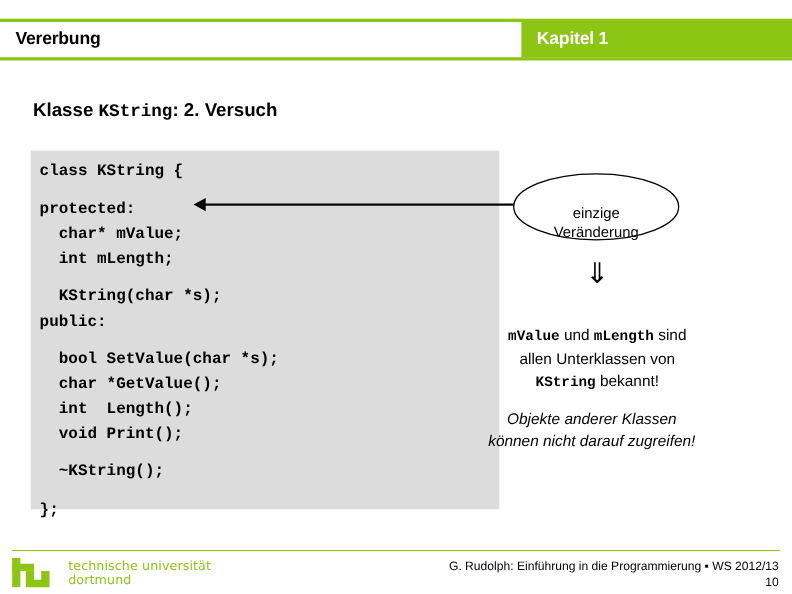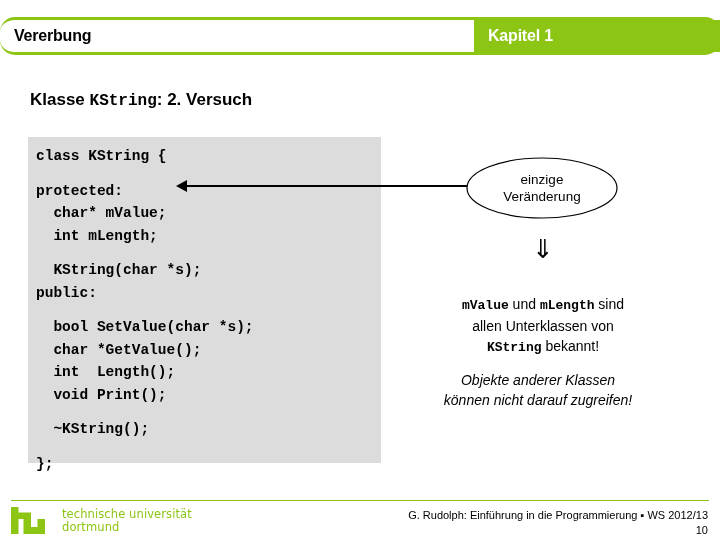--- a/index.html
+++ b/index.html
@@ -19,21 +19,20 @@
   .header {
     position: absolute;
     left: 0;
     top: 17px;
     width: 720px;
     height: 38px;
     border-top: 3px solid #8CC513;
     border-bottom: 3px solid #8CC513;
     box-sizing: border-box;
     background: #ffffff;
-    border-radius: 15px;
   }
   .header-title {
     position: absolute;
     left: 14px;
     top: 50%;
     transform: translateY(-50%);
     font-size: 16px;
     font-weight: bold;
     color: #000000;
     white-space: nowrap;
@@ -73,21 +72,21 @@
     font-family: "Liberation Mono", "DejaVu Sans Mono", monospace;
     font-weight: bold;
     font-size: 16px;
   }
 
   
   .code-block {
     position: absolute;
     left: 28px;
     top: 137px;
-    width: 353px;
+    width: 426px;
     height: 326px;
     background: #DCDCDC;
     box-sizing: border-box;
     padding: 8px 0 0 0;
   }
   .code-line {
     font-family: "Liberation Mono", "DejaVu Sans Mono", monospace;
     font-size: 14.5px;
     font-weight: bold;
     color: #000000;
@@ -132,21 +131,21 @@
   }
   .ellipse-text {
     position: absolute;
     left: 0;
     top: 0;
     width: 152px;
     height: 62px;
     display: flex;
     flex-direction: column;
     align-items: center;
-    justify-content: center;
+    justify-content: flex-end;
     font-size: 13.5px;
     color: #000000;
     line-height: 17px;
     text-align: center;
   }
 
   
   .double-arrow {
     position: absolute;
     left: 528px;

